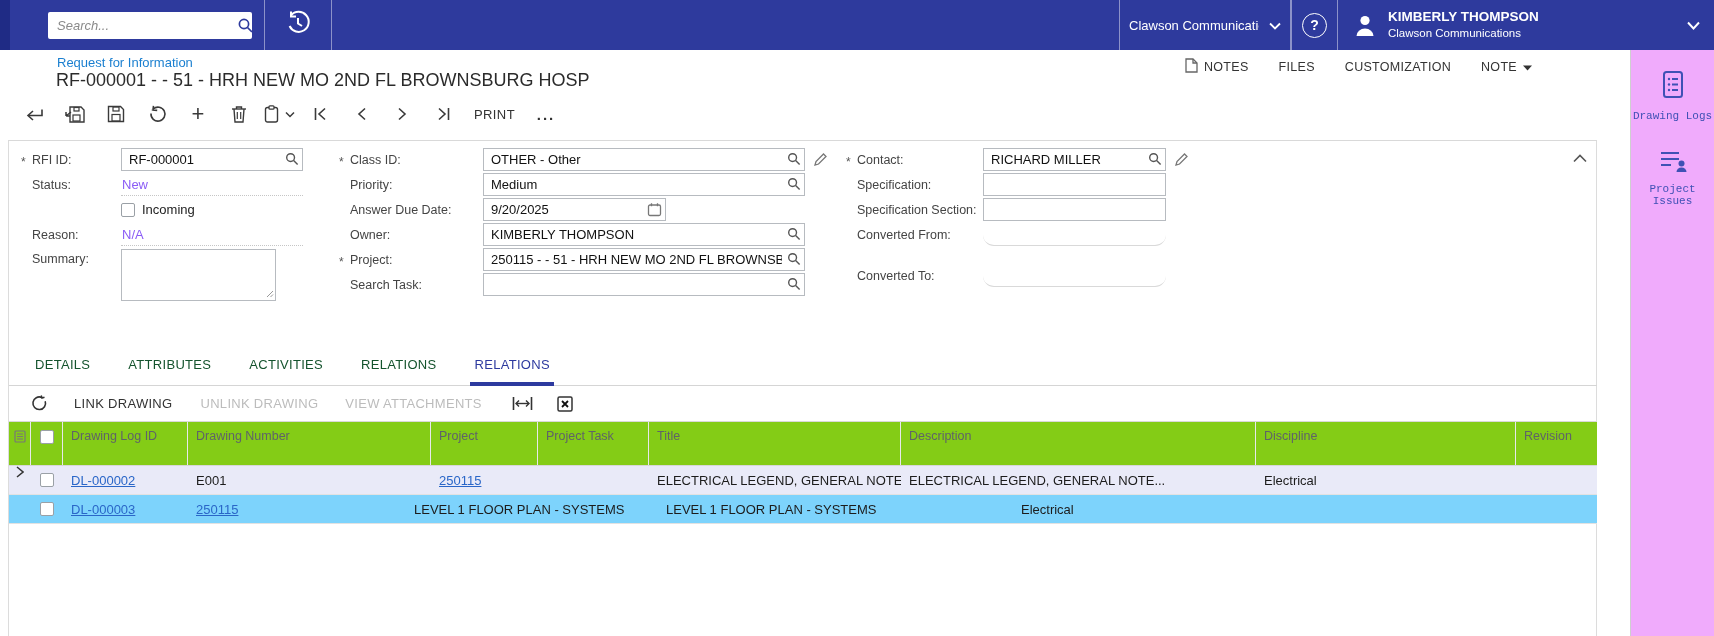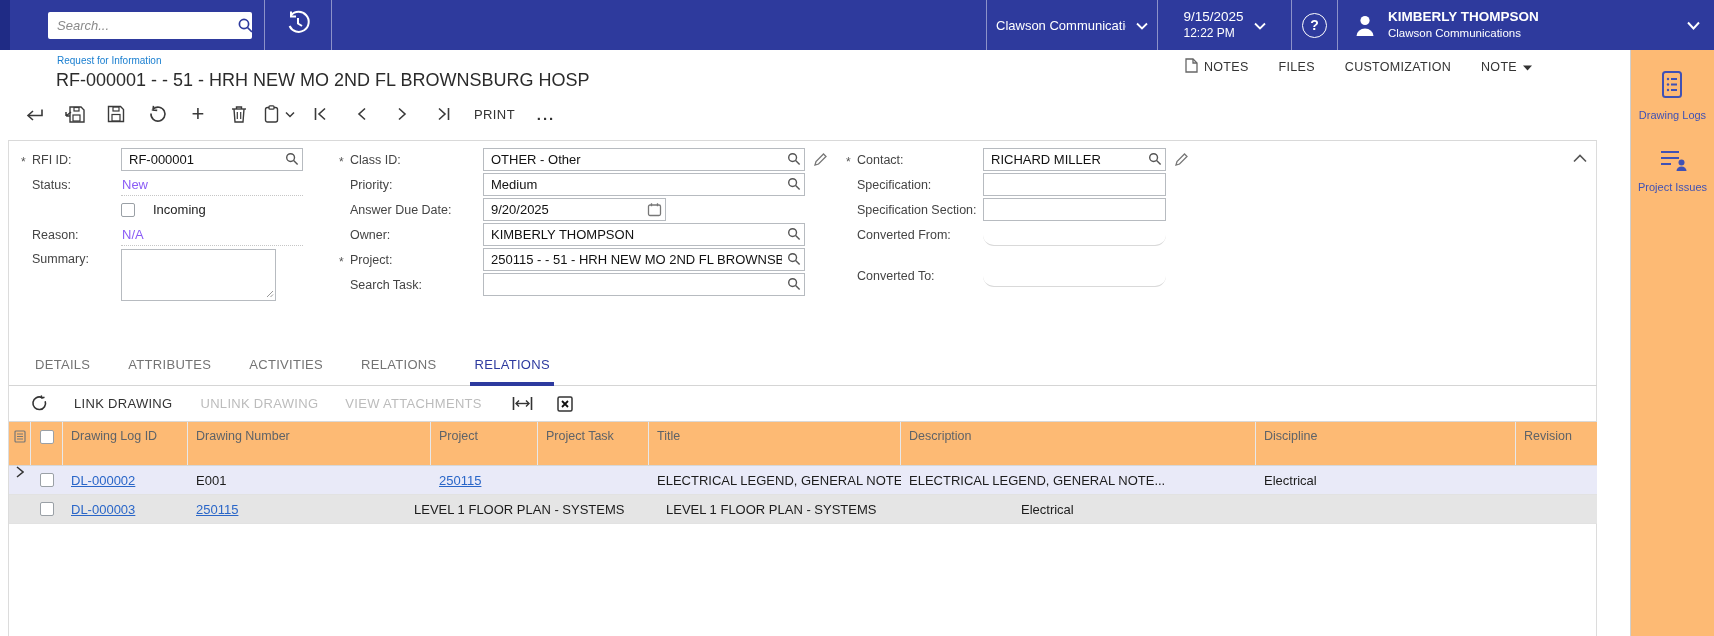--- a/index.html
+++ b/index.html
@@ -41,21 +41,21 @@
   .tb-help { width:45px; height:50px; display:flex; align-items:center; justify-content:center; cursor:pointer; flex:0 0 auto; }
   .help-circle { width:25px; height:25px; border:1.7px solid #fff; border-radius:50%; display:flex; align-items:center; justify-content:center; font-size:14px; font-weight:bold; }
   .tb-user { flex:0 0 376px; height:50px; display:flex; align-items:center; cursor:pointer; }
   .tb-user .uicon { margin-left:14px; display:flex; }
   .tb-user .utxt { margin-left:10px; display:flex; flex-direction:column; line-height:1.25; }
   .tb-user .uname { font-size:13.5px; font-weight:bold; }
   .tb-user .ucomp { font-size:11.5px; }
   .tb-user .uchev { margin-left:auto; margin-right:14px; display:flex; }
 
   
-  .breadcrumb { position:absolute; left:57px; top:55px; font-size:10px; color:#1a7fd0; cursor:pointer; }
+  .breadcrumb { position:absolute; left:57px; top:55px; font-size:13px; color:#1a7fd0; cursor:pointer; }
   .page-title { position:absolute; left:56px; top:70px; font-size:18px; color:#2b2b2b; white-space:nowrap; }
   .header-links { position:absolute; left:1185px; top:58px; display:flex; align-items:center; gap:30px; }
   .hlink { display:flex; align-items:center; gap:6px; font-size:12.5px; color:#333; letter-spacing:.3px; cursor:pointer; white-space:nowrap; }
 
   
   .rec-toolbar { position:absolute; left:18px; top:96px; height:36px; display:flex; align-items:center; }
   .tbtn { height:32px; min-width:32px; display:flex; align-items:center; justify-content:center; cursor:pointer; margin-right:9px; }
   .tbtn.txt { font-size:13px; color:#333; letter-spacing:.4px; padding:0 6px; }
   .tbtn .plus { font-size:22px; color:#3a3a3a; line-height:1; font-weight:400; }
   .paste-wrap { display:flex; align-items:center; margin-right:9px; }
@@ -86,76 +86,76 @@
     width:100%; height:23px; border:1px solid #b7bbc0; background:#fff;
     font-family:"Liberation Sans", sans-serif; font-size:13px; color:#111;
     padding:0 22px 0 7px; outline:none; white-space:nowrap; overflow:hidden;
   }
   .fld input.plain { padding-right:7px; }
   .fld .ficon { position:absolute; right:4px; top:4px; display:flex; cursor:pointer; }
   .ro-val { font-size:13px; color:#8b5cf6; padding-left:1px; }
   .dotted { border-bottom:1px dotted #c6c6c6; height:23px; display:flex; align-items:center; }
   .line-ro { border-bottom:1px solid #d9d9d9; height:23px; }
   .chk { appearance:none; width:14px; height:14px; border:1px solid #9aa0a6; border-radius:2px; background:#fff; cursor:pointer; }
-  .inc-label { font-size:13px; color:#222; margin-left:18px; }
+  .inc-label { font-size:13px; color:#222; margin-left:7px; }
   .summary-box {
     width:155px; height:52px; border:1px solid #b7bbc0; resize:none; outline:none;
     font-family:"Liberation Sans", sans-serif; font-size:13px; padding:3px 5px; position:relative;
   }
   .summary-wrap { position:relative; width:155px; }
   .resize-corner { position:absolute; right:2px; bottom:3px; pointer-events:none; }
   .pencil-btn { margin-left:8px; display:flex; cursor:pointer; }
 
   
   .tabs-bar {
     position:absolute; left:0; top:210px; width:1588px; height:35px;
     border-bottom:1px solid #d5d5d5; display:flex; align-items:flex-end; padding-left:22px; gap:30px;
   }
-  .tab { font-size:13px; color:#737373; letter-spacing:.3px; padding:0 4px 10px 4px; cursor:pointer; border-bottom:4px solid transparent; margin-bottom:-1px; }
+  .tab { font-size:13px; color:#14532d; letter-spacing:.3px; padding:0 4px 10px 4px; cursor:pointer; border-bottom:4px solid transparent; margin-bottom:-1px; }
   .tab.active { color:#2d3a9f; border-bottom-color:#2d3a9f; }
 
   
   .grid-toolbar {
     position:absolute; left:0; top:245px; width:1588px; height:36px;
     border-bottom:1px solid #d9d9d9; display:flex; align-items:center; padding-left:22px;
   }
   .gbtn { font-size:13px; letter-spacing:.3px; cursor:pointer; white-space:nowrap; }
   .gbtn.enabled { color:#333; }
   .gbtn.disabled { color:#bcbcbc; cursor:default; }
   .gt-refresh { margin-right:26px; display:flex; cursor:pointer; }
   .gt-sp1 { width:28px; } .gt-sp2 { width:27px; } .gt-sp3 { width:30px; } .gt-sp4 { width:24px; }
   .gt-icon { display:flex; cursor:pointer; }
 
   
   .grid-header {
     position:absolute; left:0; top:281px; width:1588px; height:44px;
-    background:#fdba74; border-bottom:1px solid #d7d7d7; display:flex;
+    background:#84cc16; border-bottom:1px solid #d7d7d7; display:flex;
   }
   .hc { border-right:1px solid #e7e8ea; padding:7px 0 0 8px; font-size:12.5px; color:#5f6368; white-space:nowrap; overflow:hidden; }
   .c0 { width:22px; flex:0 0 22px; } .c1 { width:32px; flex:0 0 32px; }
   .c2 { width:125px; flex:0 0 125px; } .c3 { width:243px; flex:0 0 243px; }
   .c4 { width:107px; flex:0 0 107px; } .c5 { width:111px; flex:0 0 111px; }
   .c6 { width:252px; flex:0 0 252px; } .c7 { width:355px; flex:0 0 355px; }
   .c8 { width:260px; flex:0 0 260px; } .c9 { width:82px; flex:0 0 82px; border-right:none; }
   .hc.icon-cell, .rc.icon-cell { padding:0; display:flex; align-items:flex-start; justify-content:center; }
   .hc.icon-cell { padding-top:8px; }
   .hc.chk-cell { padding:0; display:flex; align-items:flex-start; justify-content:center; padding-top:8px; }
 
-  .grow { position:absolute; left:0; width:1588px; height:29px; display:flex; align-items:center; border-bottom:1px solid #e2e2e2; background:#e5e5e5; }
+  .grow { position:absolute; left:0; width:1588px; height:29px; display:flex; align-items:center; border-bottom:1px solid #e2e2e2; background:#7dd3fc; }
   .grow.selected { background:#e9eaf8; }
   .row1 { top:325px; } .row2 { top:354px; }
   .rc { font-size:13px; color:#1c1c1c; padding-left:8px; white-space:nowrap; overflow:hidden; height:29px; display:flex; align-items:center; }
   .rc.chk-cell { padding:0; justify-content:center; }
   .glink { color:#2a66c8; text-decoration:underline; cursor:pointer; }
 
   
   .side-panel {
     position:absolute; left:1630px; top:50px; width:84px; height:586px;
-    background:#fdba74; border-left:1px solid #cfcfcf;
-    display:flex; flex-direction:column; align-items:center;
+    background:#f0abfc; border-left:1px solid #cfcfcf;
+    display:flex; flex-direction:column; align-items:center;font-family:Liberation Mono, monospace;
   }
   .sp-item { margin-top:20px; display:flex; flex-direction:column; align-items:center; gap:5px; cursor:pointer; }
   .sp-item + .sp-item { margin-top:26px; }
   .sp-label { font-size:11px; color:#3f51b5; text-align:center; line-height:1.15; }
 </style>
 </head>
 <body>
 
 <div class="topbar">
   <div class="nav-sliver"></div>
@@ -184,31 +184,20 @@
   <div class="tb-sep"></div>
   <div class="tb-company">
     <span class="txt">Clawson Communications...</span>
     <span>
       <svg width="12" height="8" viewBox="0 0 12 8">
           <path d="M1 1.5 L6 6.5 L11 1.5" fill="none" stroke="#fff" stroke-width="1.8"></path>
         </svg>
     </span>
   </div>
   <div class="tb-sep"></div>
-  <div class="tb-date">
-    <span class="lines">
-      <span class="d">9/15/2025</span>
-      <span class="t">12:22 PM</span>
-    </span>
-    <span>
-      <svg width="12" height="8" viewBox="0 0 12 8">
-          <path d="M1 1.5 L6 6.5 L11 1.5" fill="none" stroke="#fff" stroke-width="1.8"></path>
-        </svg>
-    </span>
-  </div>
   <div class="tb-sep"></div>
   <div class="tb-help">
     <span class="help-circle">?</span>
   </div>
   <div class="tb-sep"></div>
   <div class="tb-user">
     <span class="uicon">
       <svg width="26" height="26" viewBox="0 0 26 26">
           <circle cx="13" cy="8.5" r="4.6" fill="#fff"></circle>
           <path d="M4.5 24 a8.5 7.5 0 0 1 17 0 z" fill="#fff"></path>

